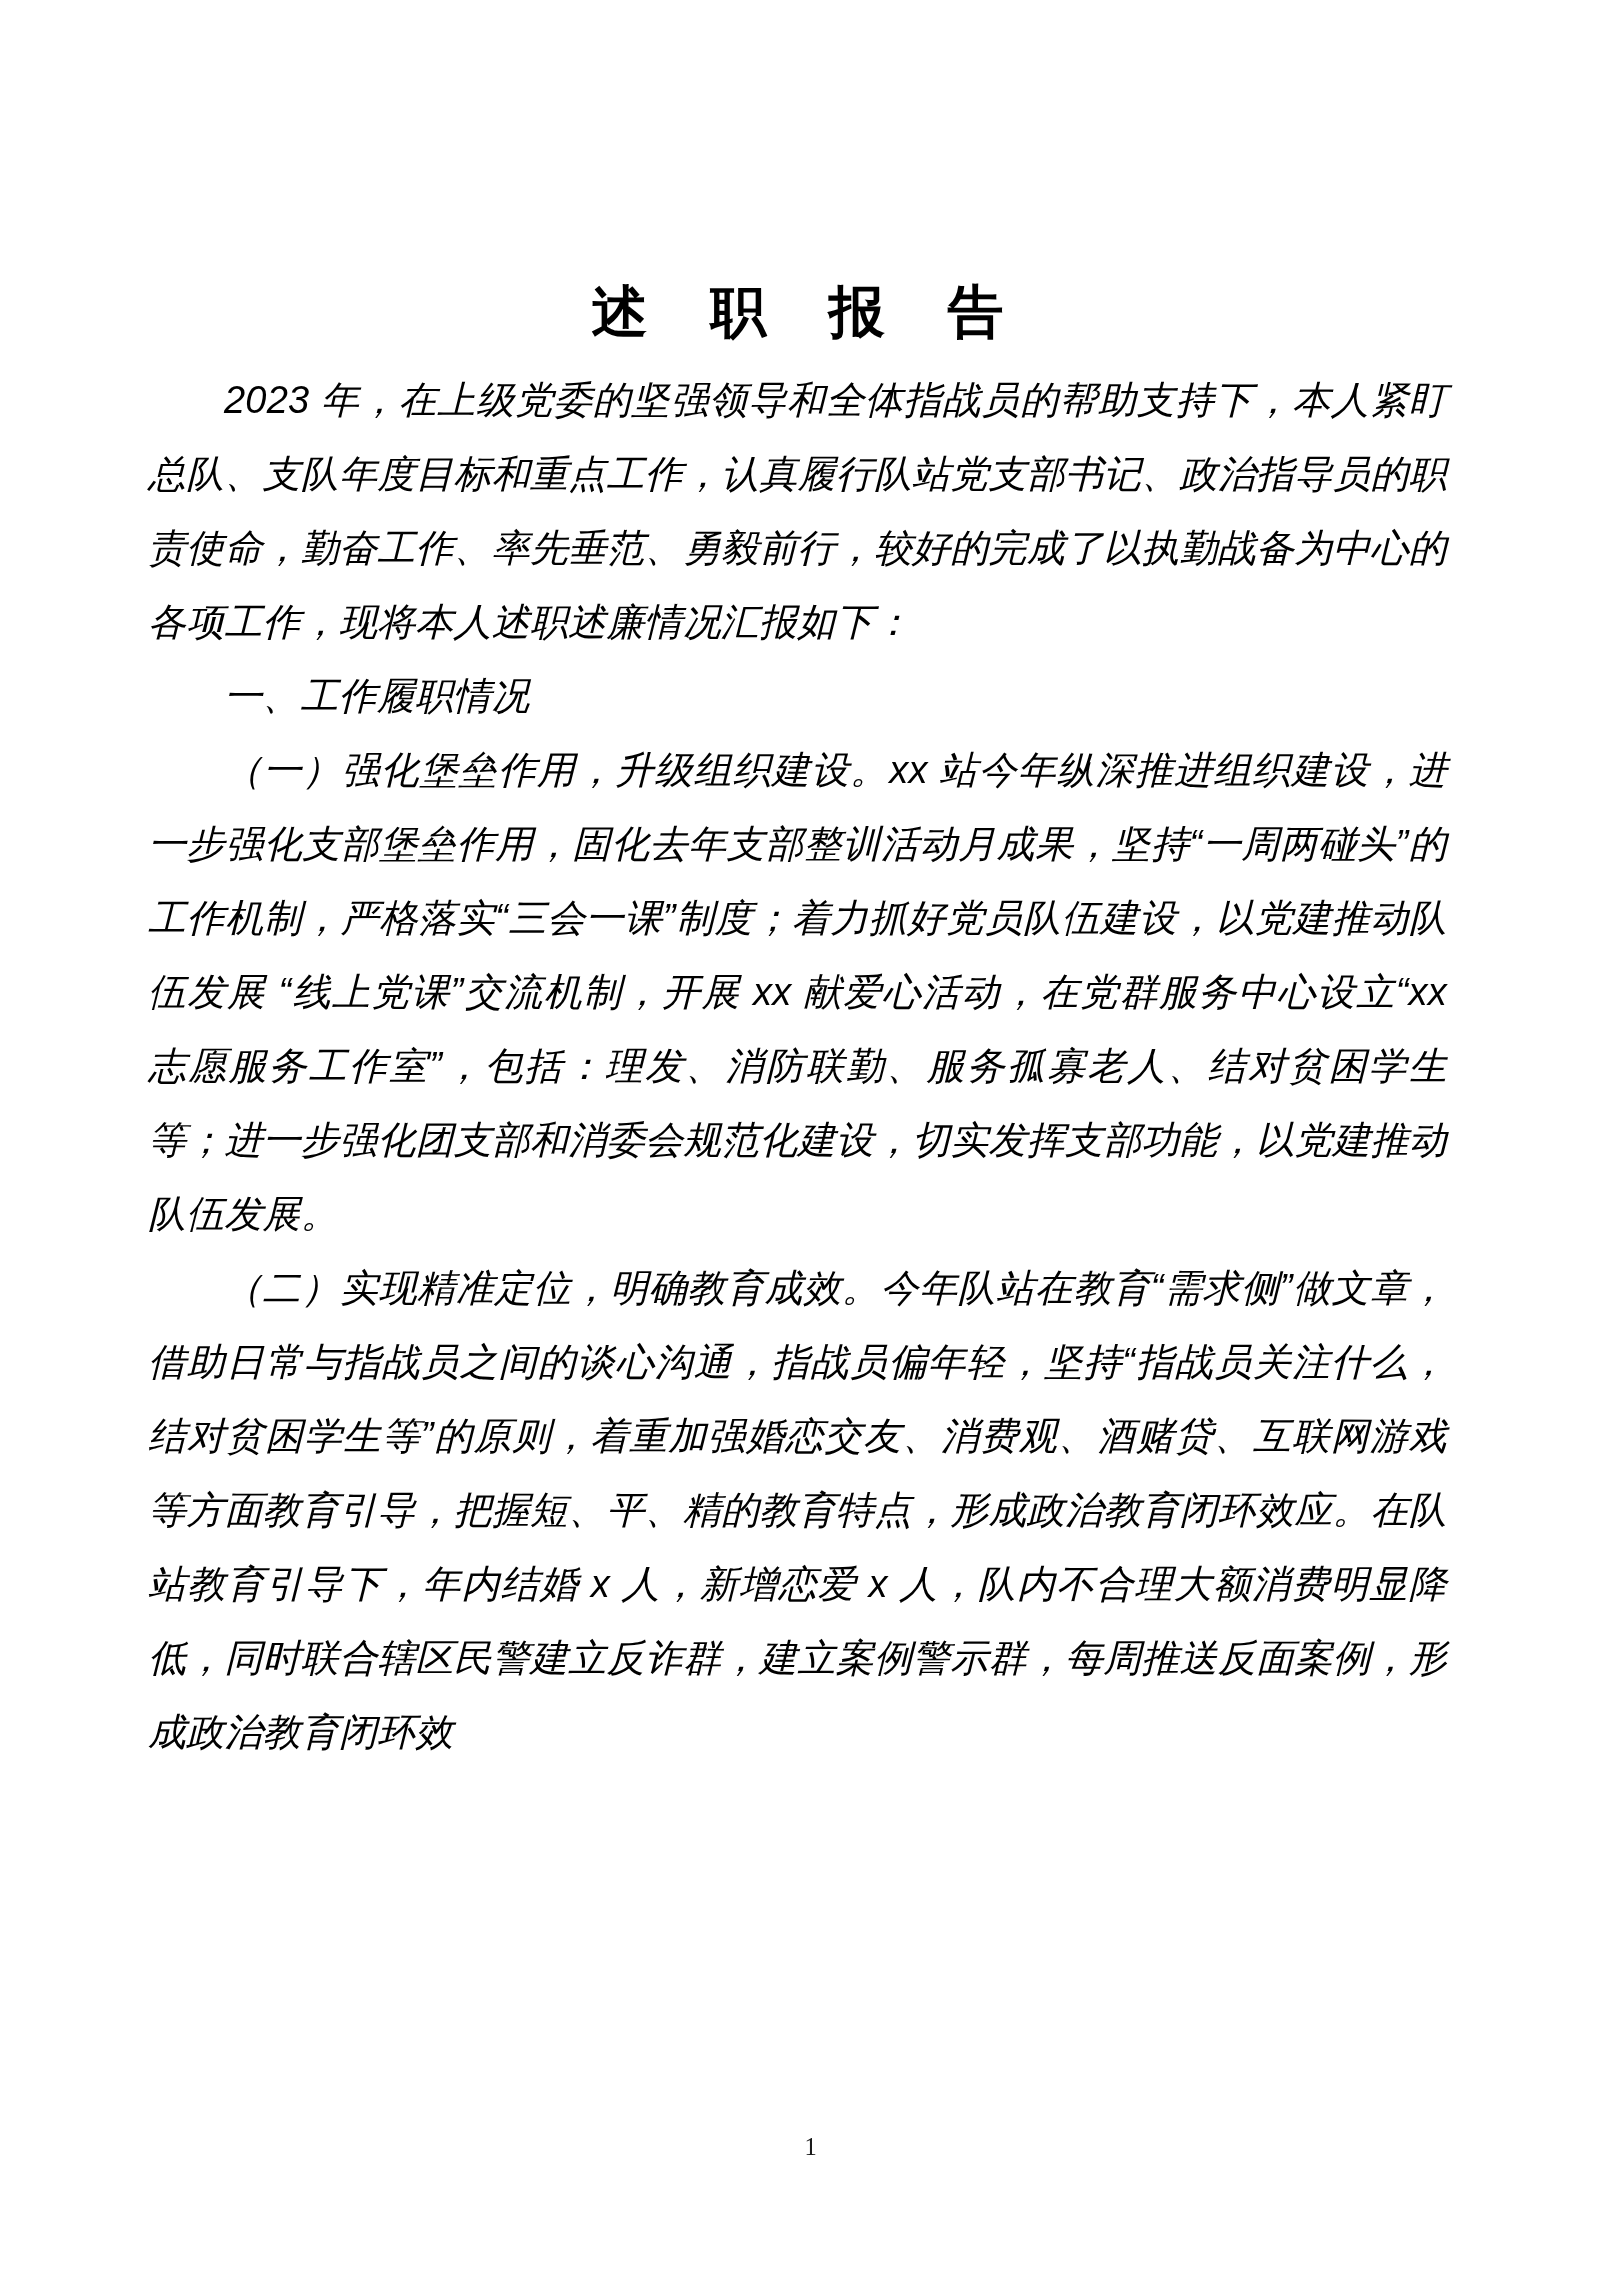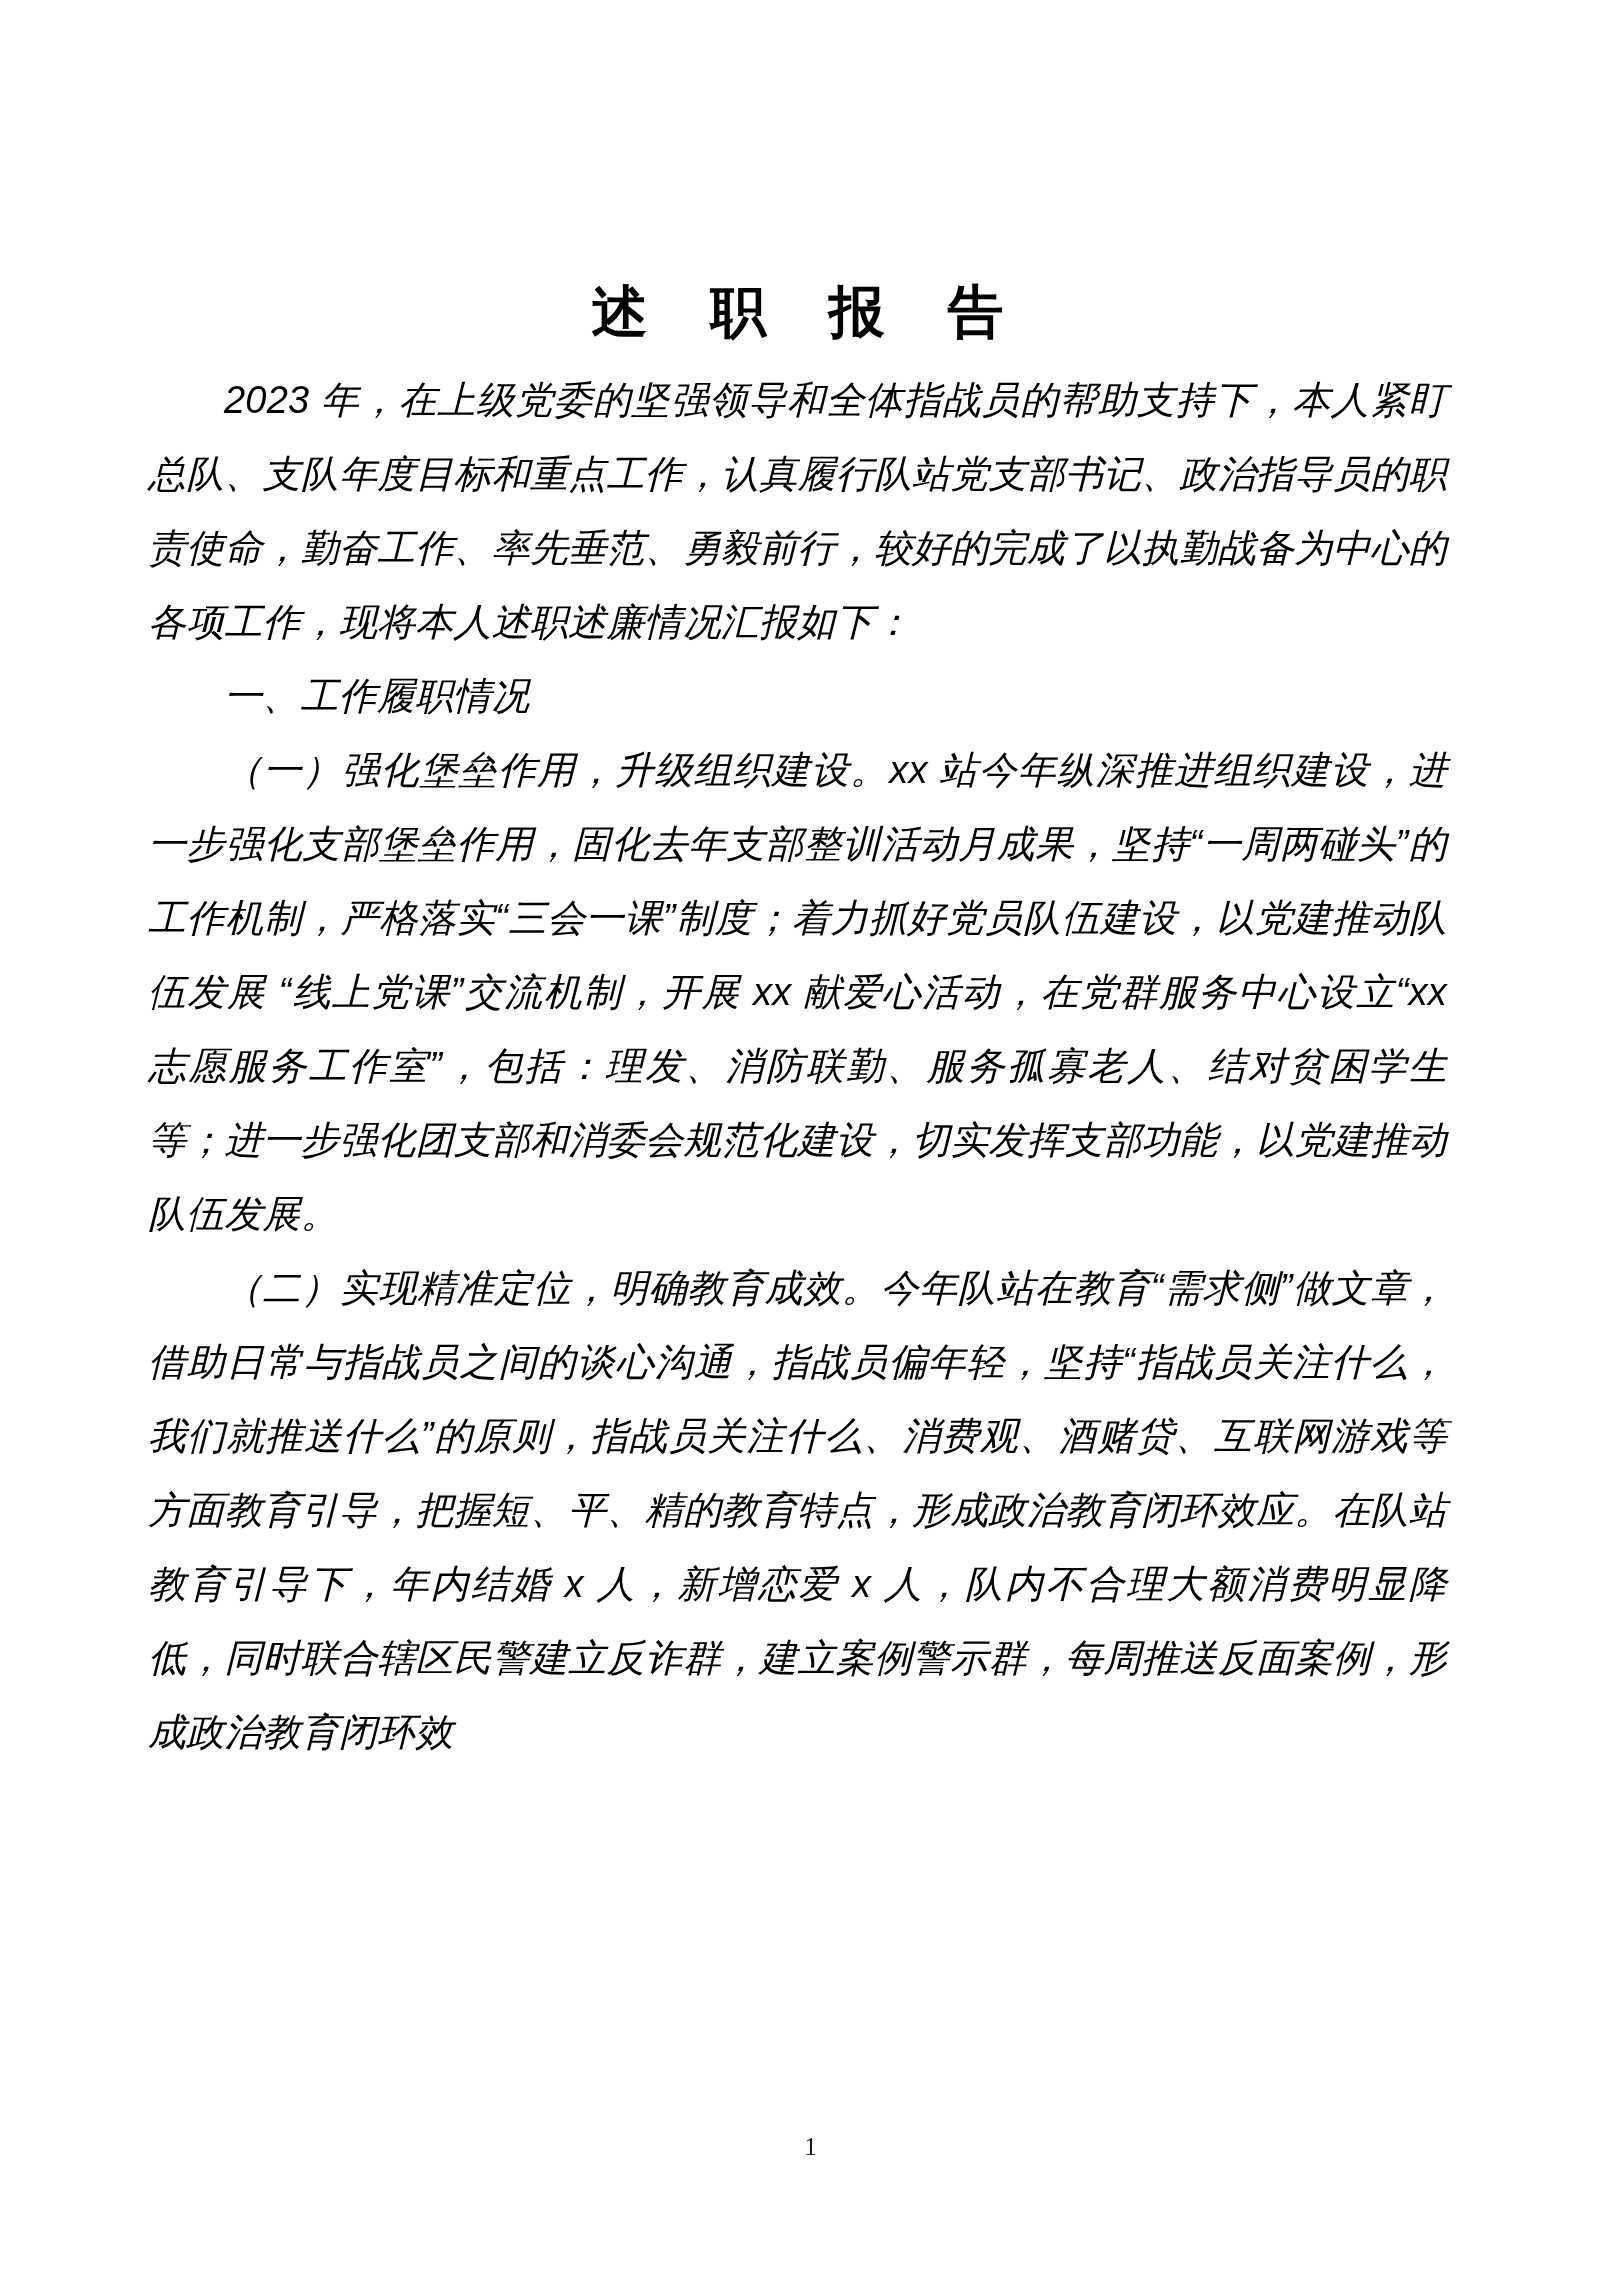--- a/index.html
+++ b/index.html
@@ -89,20 +89,20 @@
   <div class="page-body">
 
     <h1 class="doc-title">述  职  报  告</h1>
 
     <p class="para indent">2023 年，在上级党委的坚强领导和全体指战员的帮助支持下，本人紧盯总队、支队年度目标和重点工作，认真履行队站党支部书记、政治指导员的职责使命，勤奋工作、率先垂范、勇毅前行，较好的完成了以执勤战备为中心的各项工作，现将本人述职述廉情况汇报如下：</p>
 
     <p class="para heading">一、工作履职情况</p>
 
     <p class="para indent">（一）强化堡垒作用，升级组织建设。xx 站今年纵深推进组织建设，进一步强化支部堡垒作用，固化去年支部整训活动月成果，坚持“一周两碰头”的工作机制，严格落实“三会一课”制度；着力抓好党员队伍建设，以党建推动队伍发展 “线上党课”交流机制，开展 xx 献爱心活动，在党群服务中心设立“xx 志愿服务工作室”，包括：理发、消防联勤、服务孤寡老人、结对贫困学生等；进一步强化团支部和消委会规范化建设，切实发挥支部功能，以党建推动队伍发展。</p>
 
-    <p class="para indent">（二）实现精准定位，明确教育成效。今年队站在教育“需求侧”做文章，借助日常与指战员之间的谈心沟通，指战员偏年轻，坚持“指战员关注什么，我们就推送什么”的原则，指战员关注什么、消费观、酒赌贷、互联网游戏等方面教育引导，把握短、平、精的教育特点，形成政治教育闭环效应。在队站教育引导下，年内结婚 x 人，新增恋爱 x 人，队内不合理大额消费明显降低，同时联合辖区民警建立反诈群，建立案例警示群，每周推送反面案例，形成政治教育闭环效</p>
+    <p class="para indent">（二）实现精准定位，明确教育成效。今年队站在教育“需求侧”做文章，借助日常与指战员之间的谈心沟通，指战员偏年轻，坚持“指战员关注什么，结对贫困学生等”的原则，着重加强婚恋交友、消费观、酒赌贷、互联网游戏等方面教育引导，把握短、平、精的教育特点，形成政治教育闭环效应。在队站教育引导下，年内结婚 x 人，新增恋爱 x 人，队内不合理大额消费明显降低，同时联合辖区民警建立反诈群，建立案例警示群，每周推送反面案例，形成政治教育闭环效</p>
 
   </div>
 
   <div class="page-number">1</div>
 
 </div>
 
 
 </body></html>

